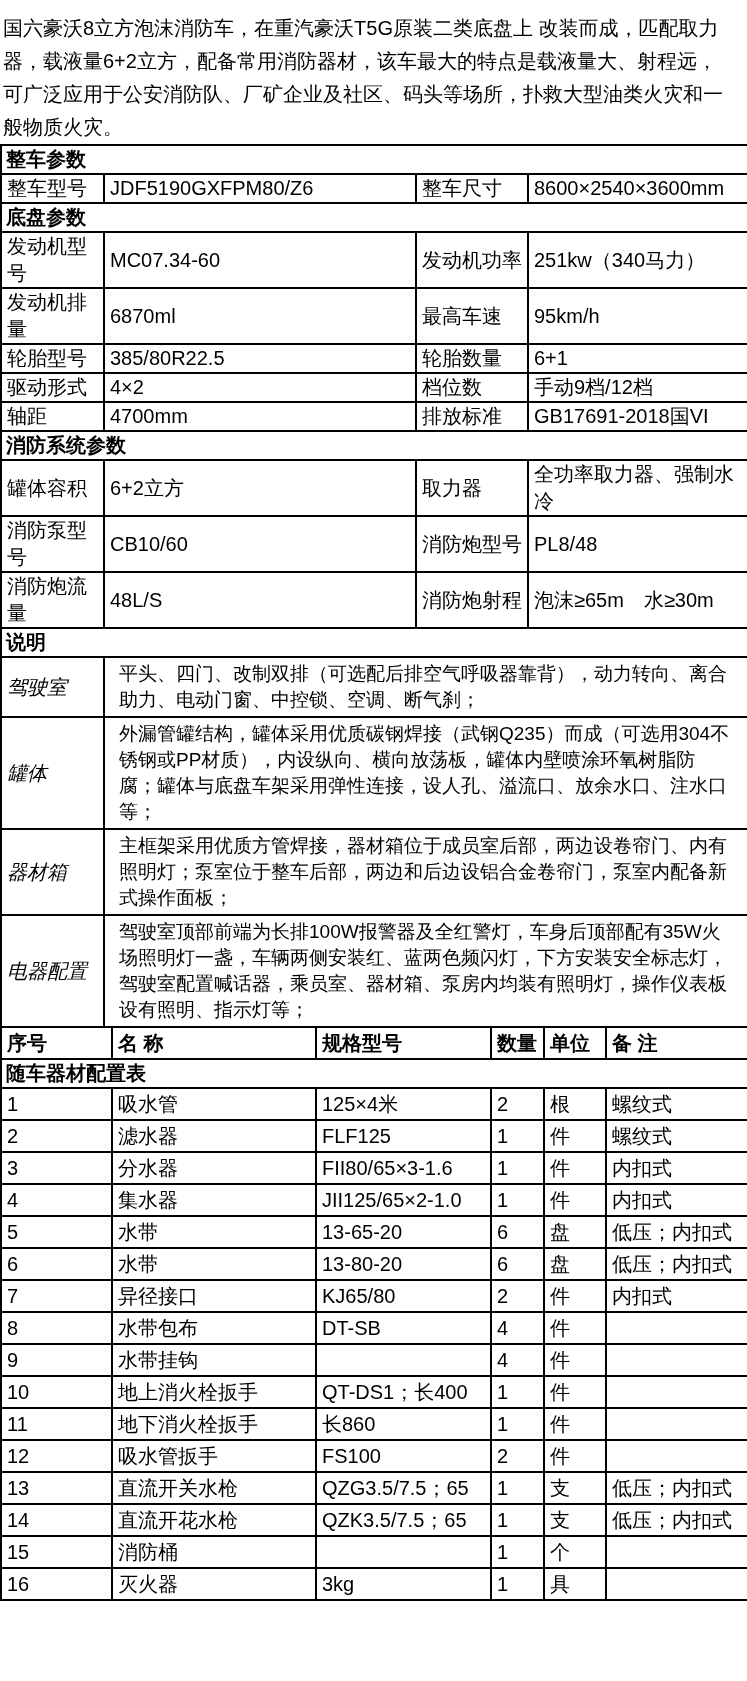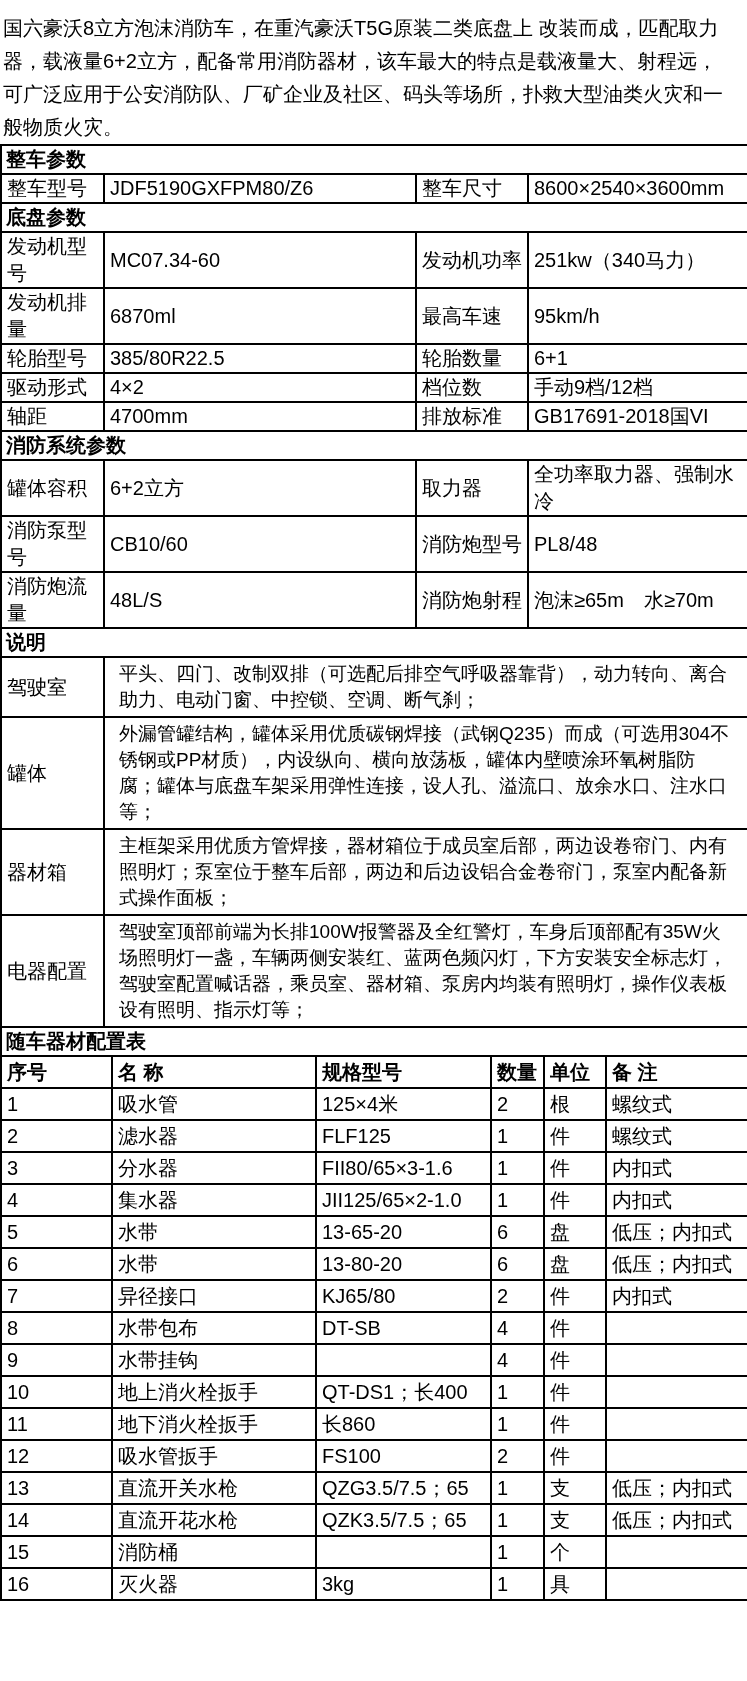--- a/index.html
+++ b/index.html
@@ -33,21 +33,21 @@
     padding: 0 5px;
     overflow: hidden;
     white-space: normal;
   }
   th.sec {
     font-weight: 700;
     height: 15px;
     padding: 0 4px;
   }
   .params td { height: 26px; }
-  .notes td.note-label { font-size: 20px; }
+  .notes td.note-label { font-size: 20px; font-style: italic; }
   .notes td.note-text {
     font-size: 19px;
     line-height: 26px;
     padding: 3px 14px;
   }
   .equip th.colh { font-weight: 700; height: 32px; }
   .equip td { height: 32px; }
 </style>
 </head>
 <body>
@@ -144,21 +144,21 @@
       <tr>
         <td>消防泵型号</td>
         <td>CB10/60</td>
         <td>消防炮型号</td>
         <td>PL8/48</td>
       </tr>
       <tr>
         <td>消防炮流量</td>
         <td>48L/S</td>
         <td>消防炮射程</td>
-        <td>泡沫≥65m　水≥70m</td>
+        <td>泡沫≥65m　水≥30m</td>
       </tr>
     </tbody>
 </table>
 
 <table class="notes">
   <colgroup>
       <col style="width:103px">
       <col style="width:644px">
     </colgroup>
   <thead>
@@ -190,30 +190,30 @@
   <colgroup>
       <col style="width:111px">
       <col style="width:204px">
       <col style="width:175px">
       <col style="width:53px">
       <col style="width:62px">
       <col style="width:142px">
     </colgroup>
   <thead>
     <tr>
-      <th class="sec" colspan="6">随车器材配置表</th>
-    </tr>
-    <tr>
       <th class="colh">序号</th>
       <th class="colh">名 称</th>
       <th class="colh">规格型号</th>
       <th class="colh">数量</th>
       <th class="colh">单位</th>
       <th class="colh">备 注</th>
     </tr>
+    <tr>
+      <th class="sec" colspan="6">随车器材配置表</th>
+    </tr>
   </thead>
   <tbody id="et">
       <tr>
         <td>1</td>
         <td>吸水管</td>
         <td>125×4米</td>
         <td>2</td>
         <td>根</td>
         <td>螺纹式</td>
       </tr>

